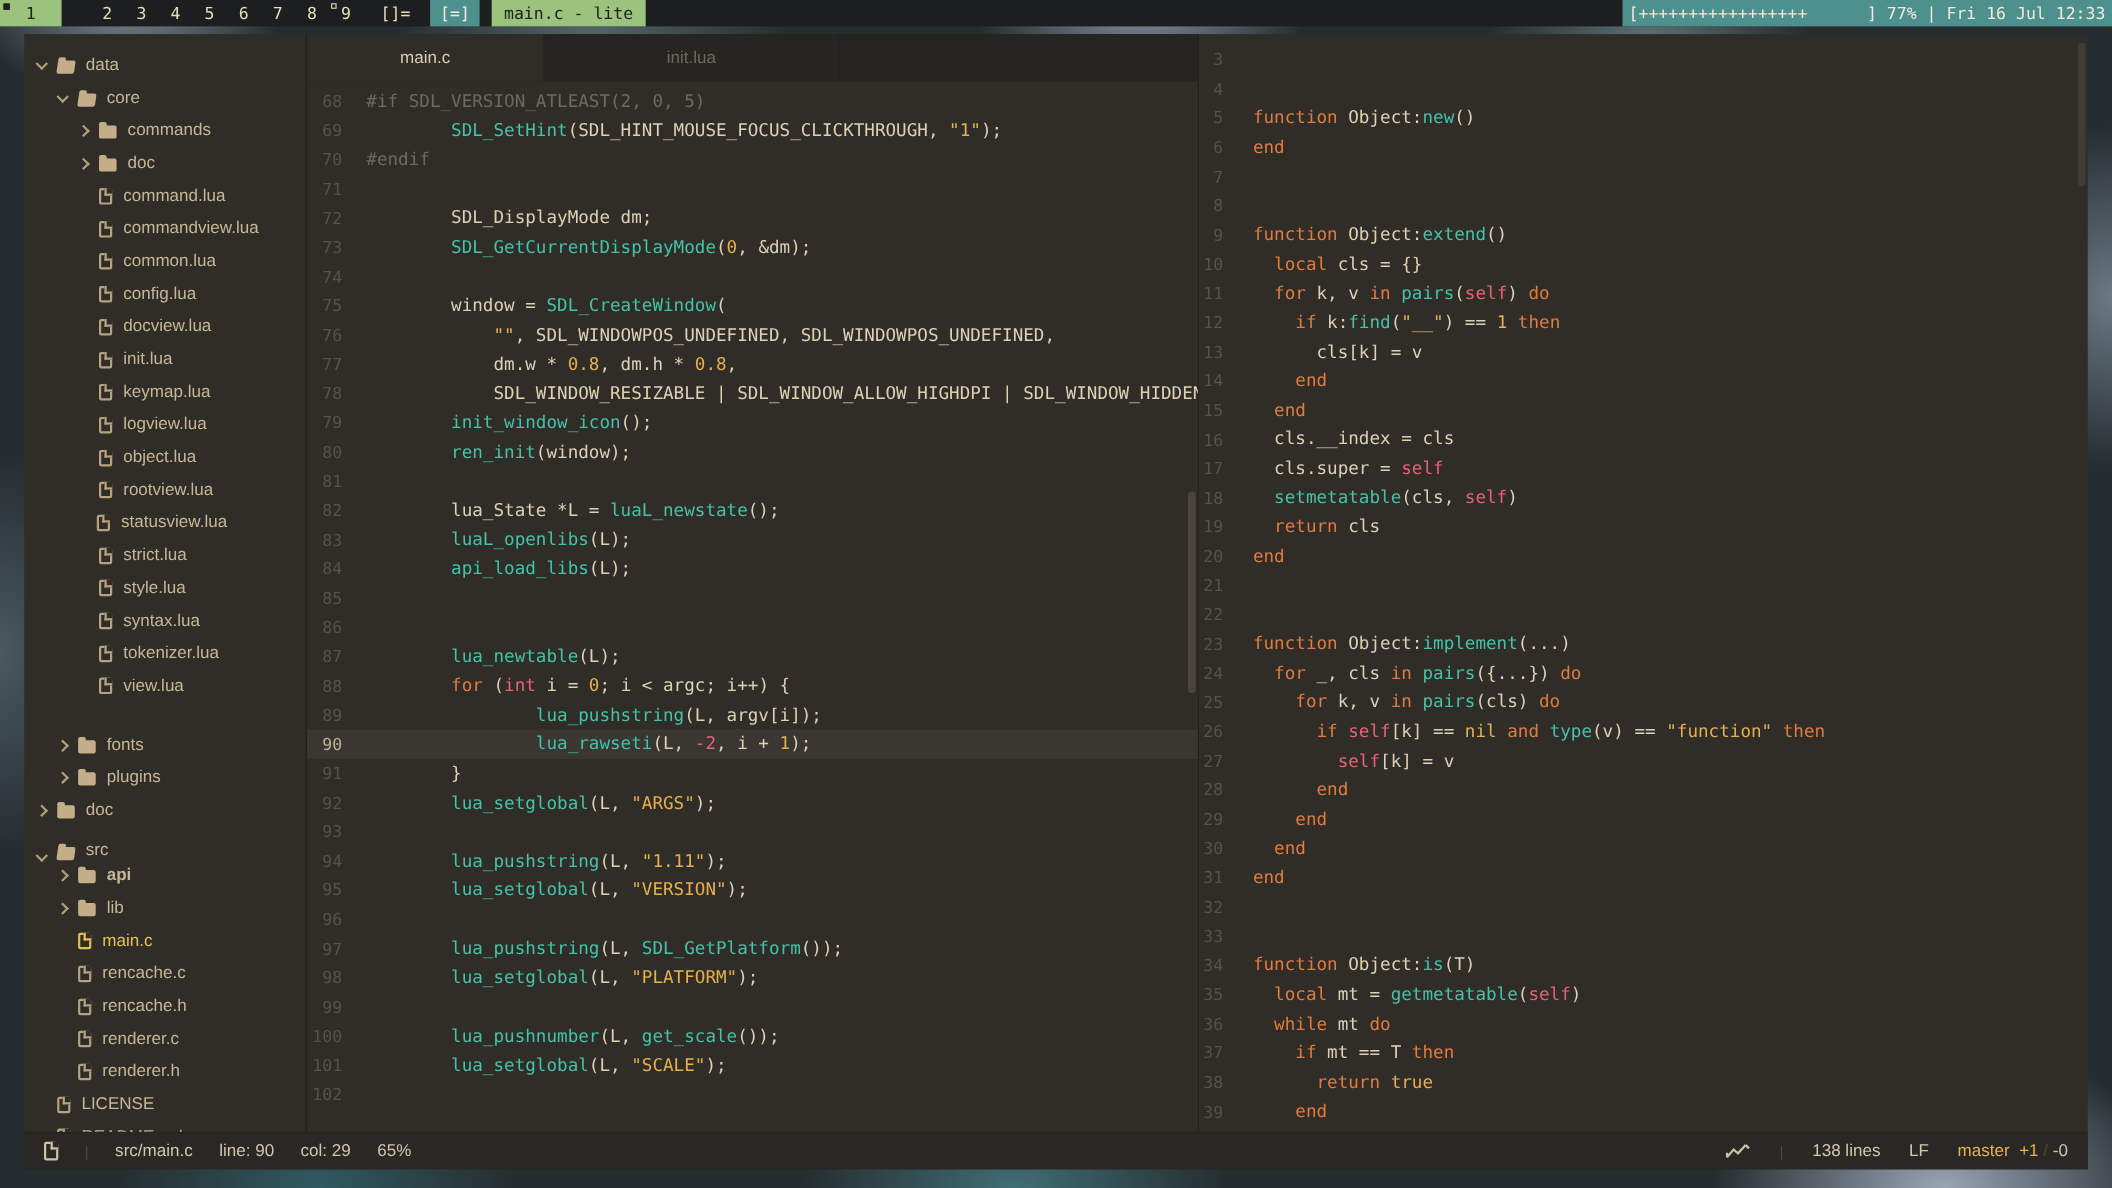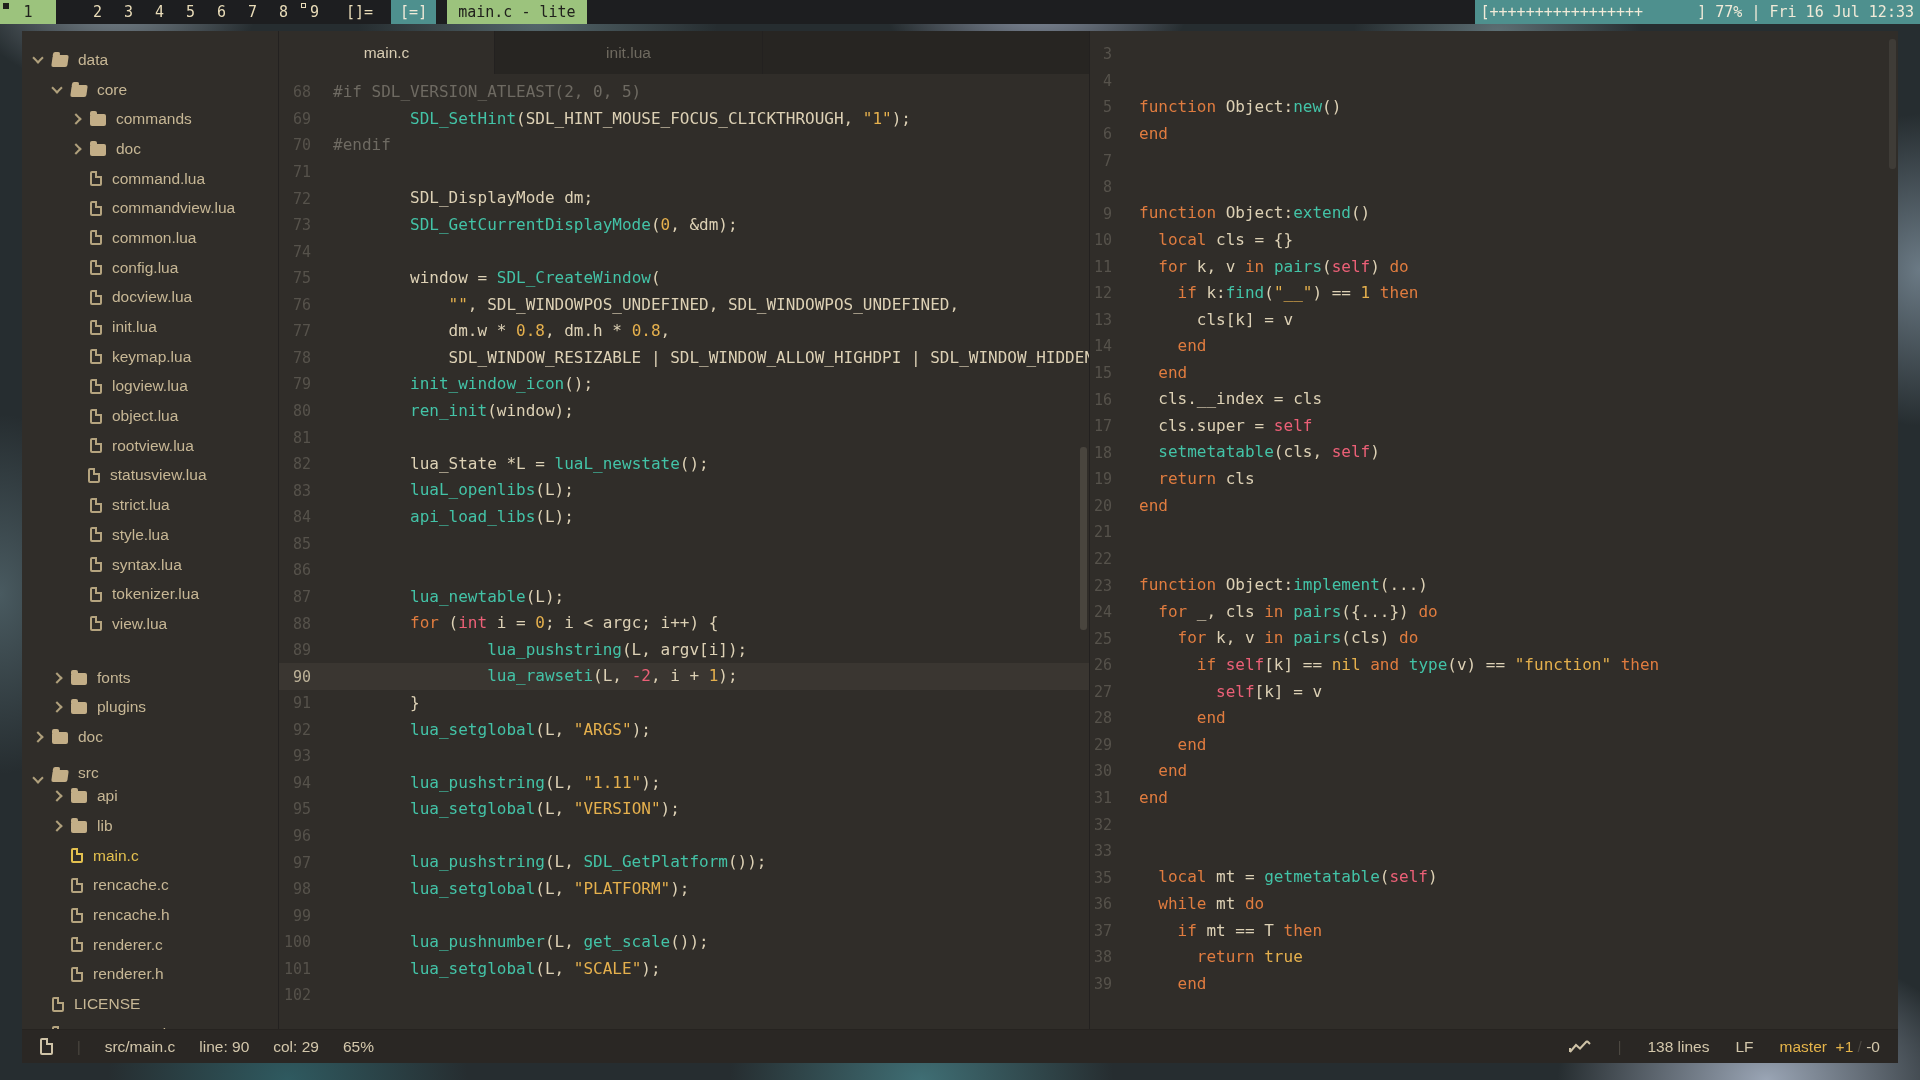--- a/index.html
+++ b/index.html
@@ -224,21 +224,21 @@
           <div class="trow" style="padding-left: 12px;">
             <span class="chev right"></span>
             <span class="ico ico-folder"></span>
             <span class="tlabel">doc</span>
           </div>
           <div class="trow" style="padding-left: 12px; align-items: flex-end;">
             <span class="chev down"></span>
             <span class="ico ico-folder-open"></span>
             <span class="tlabel">src</span>
           </div>
-          <div class="trow" style="padding-left: 31px;">
+          <div class="trow" style="padding-left: 31px; font-weight: bold;">
             <span class="chev right"></span>
             <span class="ico ico-folder"></span>
             <span class="tlabel">api</span>
           </div>
           <div class="trow" style="padding-left: 31px;">
             <span class="chev right"></span>
             <span class="ico ico-folder"></span>
             <span class="tlabel">lib</span>
           </div>
           <div class="trow active-file" style="padding-left: 31px;">
@@ -348,20 +348,21 @@
           <div class="row"><span class="num">24</span><pre><span class="t-n">  </span><span class="t-k">for</span><span class="t-n"> _, cls </span><span class="t-k">in</span><span class="t-n"> </span><span class="t-f">pairs</span><span class="t-n">({...}) </span><span class="t-k">do</span></pre></div>
           <div class="row"><span class="num">25</span><pre><span class="t-n">    </span><span class="t-k">for</span><span class="t-n"> k, v </span><span class="t-k">in</span><span class="t-n"> </span><span class="t-f">pairs</span><span class="t-n">(cls) </span><span class="t-k">do</span></pre></div>
           <div class="row"><span class="num">26</span><pre><span class="t-n">      </span><span class="t-k">if</span><span class="t-n"> </span><span class="t-p">self</span><span class="t-n">[k] == </span><span class="t-g">nil</span><span class="t-n"> </span><span class="t-k">and</span><span class="t-n"> </span><span class="t-f">type</span><span class="t-n">(v) == </span><span class="t-g">"function"</span><span class="t-n"> </span><span class="t-k">then</span></pre></div>
           <div class="row"><span class="num">27</span><pre><span class="t-n">        </span><span class="t-p">self</span><span class="t-n">[k] = v</span></pre></div>
           <div class="row"><span class="num">28</span><pre><span class="t-n">      </span><span class="t-k">end</span></pre></div>
           <div class="row"><span class="num">29</span><pre><span class="t-n">    </span><span class="t-k">end</span></pre></div>
           <div class="row"><span class="num">30</span><pre><span class="t-n">  </span><span class="t-k">end</span></pre></div>
           <div class="row"><span class="num">31</span><pre><span class="t-k">end</span></pre></div>
           <div class="row"><span class="num">32</span><pre></pre></div>
           <div class="row"><span class="num">33</span><pre></pre></div>
+          <div class="row"><span class="num">34</span><pre><span class="t-k">function</span><span class="t-n"> Object:</span><span class="t-f">is</span><span class="t-n">(T)</span></pre></div>
           <div class="row"><span class="num">35</span><pre><span class="t-n">  </span><span class="t-k">local</span><span class="t-n"> mt = </span><span class="t-f">getmetatable</span><span class="t-n">(</span><span class="t-p">self</span><span class="t-n">)</span></pre></div>
           <div class="row"><span class="num">36</span><pre><span class="t-n">  </span><span class="t-k">while</span><span class="t-n"> mt </span><span class="t-k">do</span></pre></div>
           <div class="row"><span class="num">37</span><pre><span class="t-n">    </span><span class="t-k">if</span><span class="t-n"> mt == T </span><span class="t-k">then</span></pre></div>
           <div class="row"><span class="num">38</span><pre><span class="t-n">      </span><span class="t-k">return</span><span class="t-n"> </span><span class="t-g">true</span></pre></div>
           <div class="row"><span class="num">39</span><pre><span class="t-n">    </span><span class="t-k">end</span></pre></div>
           <div class="thumb" style="top: 8px; height: 130px; background: rgb(63, 60, 55);"></div>
         </div>
     </div>
 
     <div class="statusbar">

